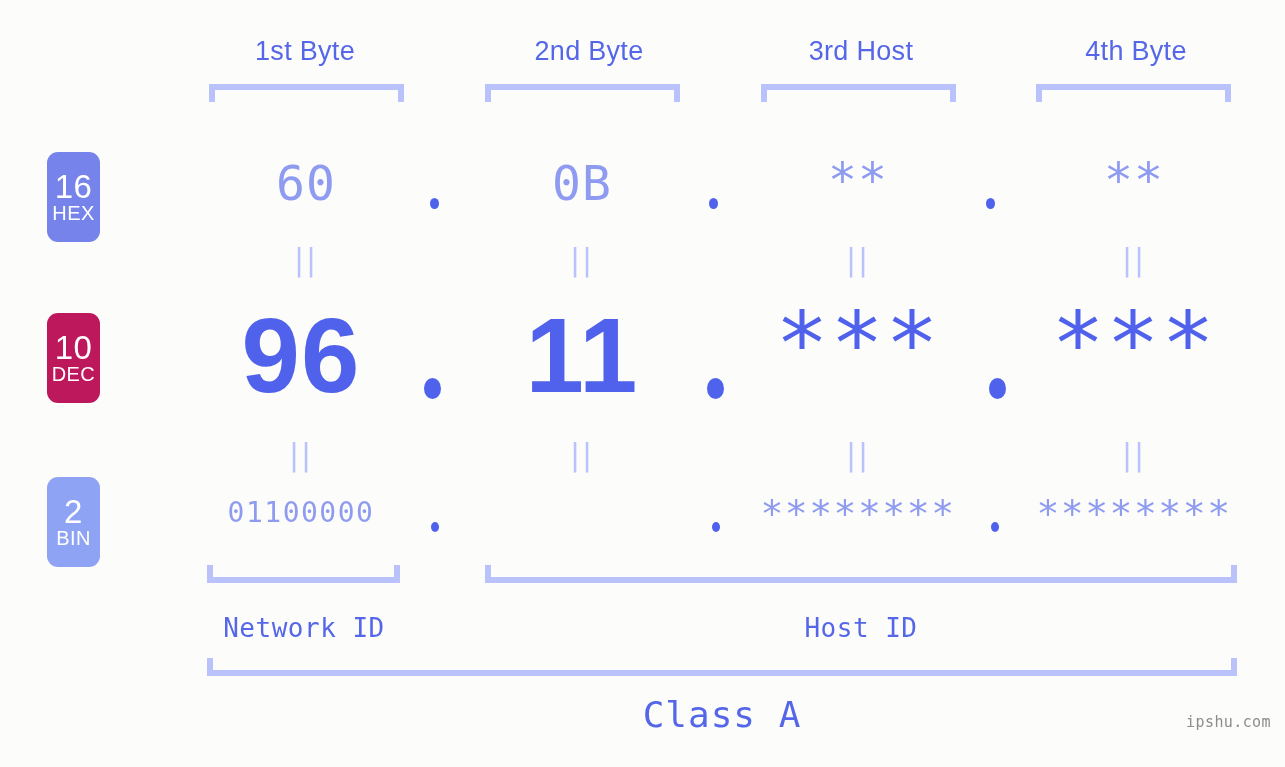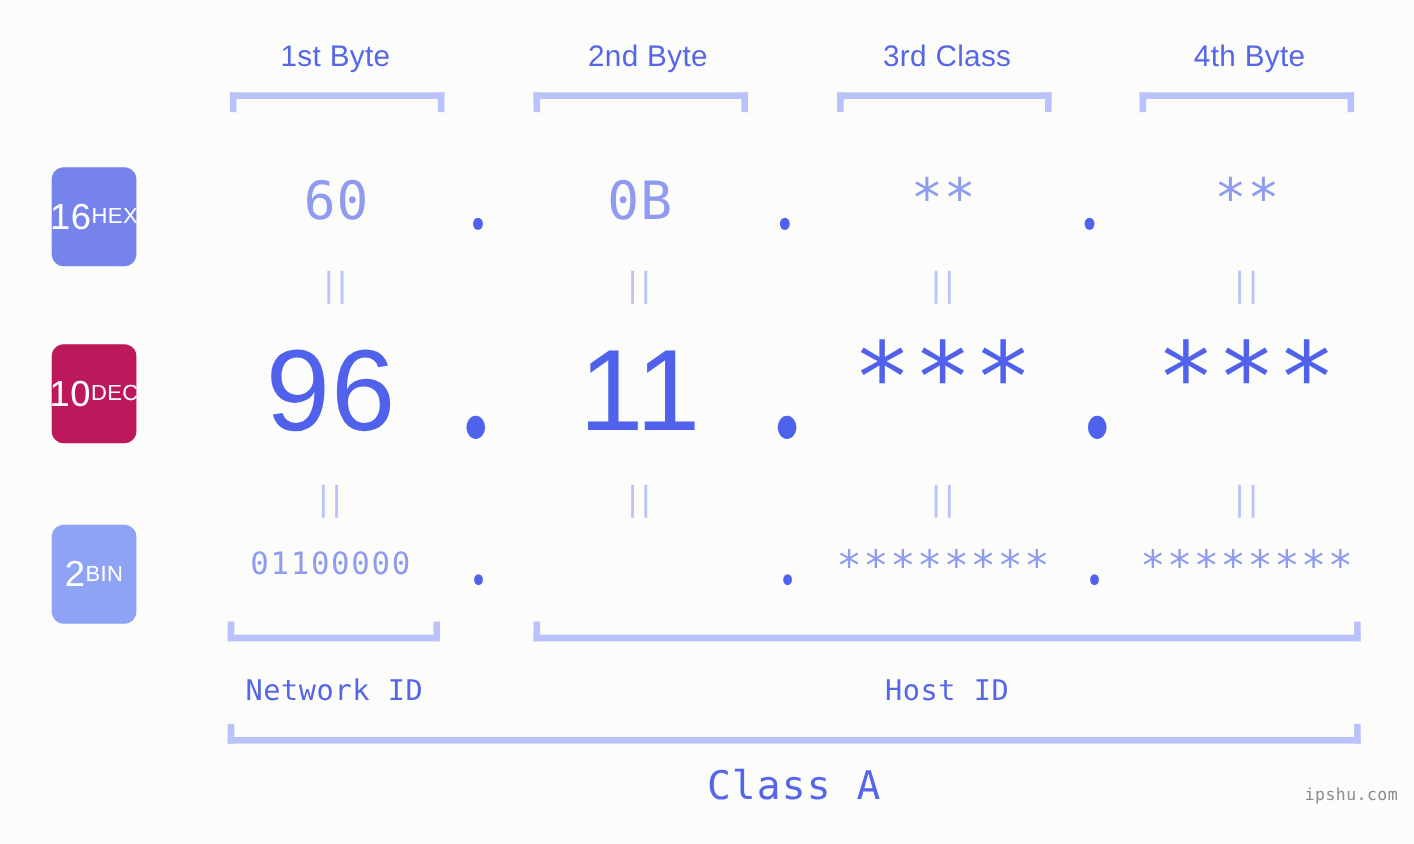--- a/index.html
+++ b/index.html
@@ -49,26 +49,26 @@
     border-bottom: 6px solid #b9c2fb;
     border-left: 6px solid #b9c2fb;
     border-right: 6px solid #b9c2fb;
     box-sizing: border-box;
   }
 
   
   .badge {
     position: absolute;
     left: 47px;
-    width: 77px;
+    width: 53px;
     border-radius: 11px;
     color: #ffffff;
     text-align: center;
     display: flex;
-    flex-direction: row;
+    flex-direction: column;
     align-items: center;
     justify-content: center;
     box-sizing: border-box;
   }
   .badge .base {
     font-size: 33px;
     font-weight: 400;
     line-height: 1.02;
     letter-spacing: 0.5px;
   }
@@ -100,21 +100,21 @@
     font-family: "DejaVu Sans Mono", monospace;
     font-size: 48px;
     color: #8e9bf0;
     top: 152px;
     letter-spacing: 1px;
   }
 
   .dec-val {
     font-family: "Liberation Sans", sans-serif;
     font-size: 105px;
-    font-weight: 400;
+    font-weight: 700;
     color: #5062ec;
     top: 296px;
     letter-spacing: 1px;
   }
   .dec-star {
     font-family: "DejaVu Sans Mono", monospace;
     font-size: 88px;
     color: #5062ec;
     top: 292px;
     letter-spacing: 2px;
@@ -189,21 +189,21 @@
     letter-spacing: 0.4px;
   }
 </style>
 </head>
 <body>
 
 <div id="stage">
 
   <div class="byte-label" style="left:180px; width:250px;">1st Byte</div>
   <div class="byte-label" style="left:464px; width:250px;">2nd Byte</div>
-  <div class="byte-label" style="left:736px; width:250px;">3rd Class</div>
+  <div class="byte-label" style="left:736px; width:250px;">3rd Host</div>
   <div class="byte-label" style="left:1011px; width:250px;">4th Byte</div>
 
   <div class="bracket-top" style="left:209px; top:84px; width:195px;"></div>
   <div class="bracket-top" style="left:485px; top:84px; width:195px;"></div>
   <div class="bracket-top" style="left:761px; top:84px; width:195px;"></div>
   <div class="bracket-top" style="left:1036px; top:84px; width:195px;"></div>
 
   <div class="badge" id="badge-hex">
     <span class="base">16</span>
     <span class="nm">HEX</span>

